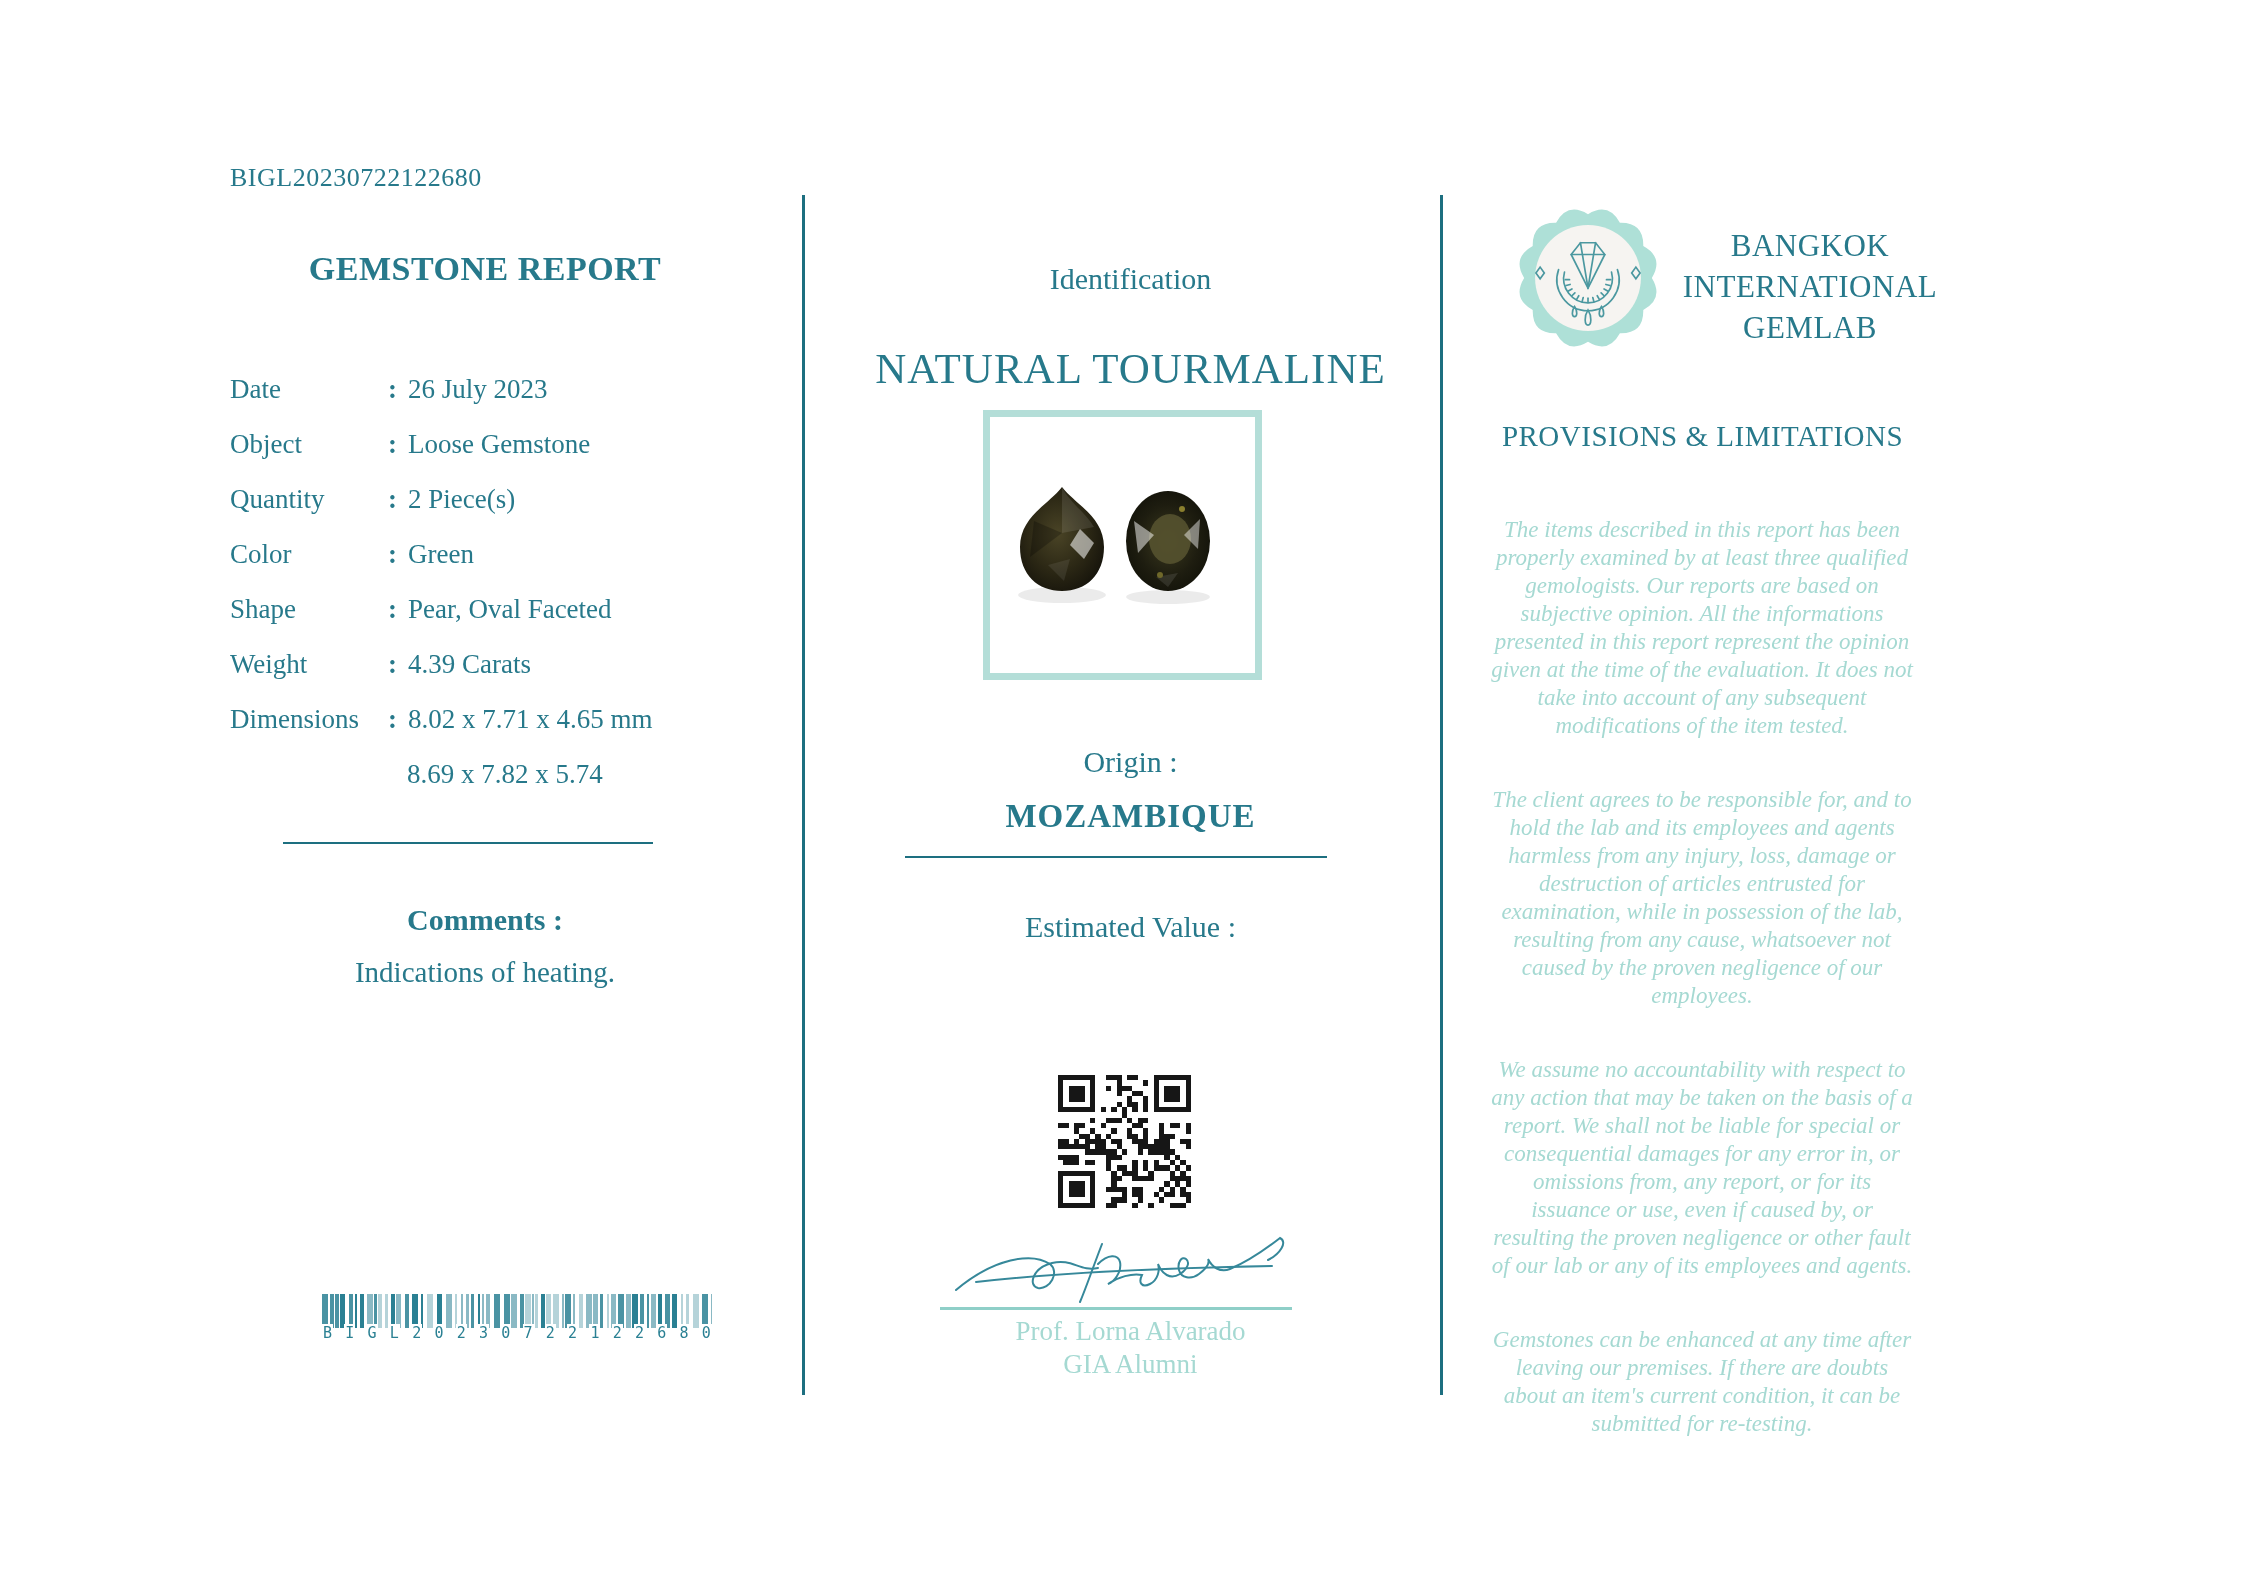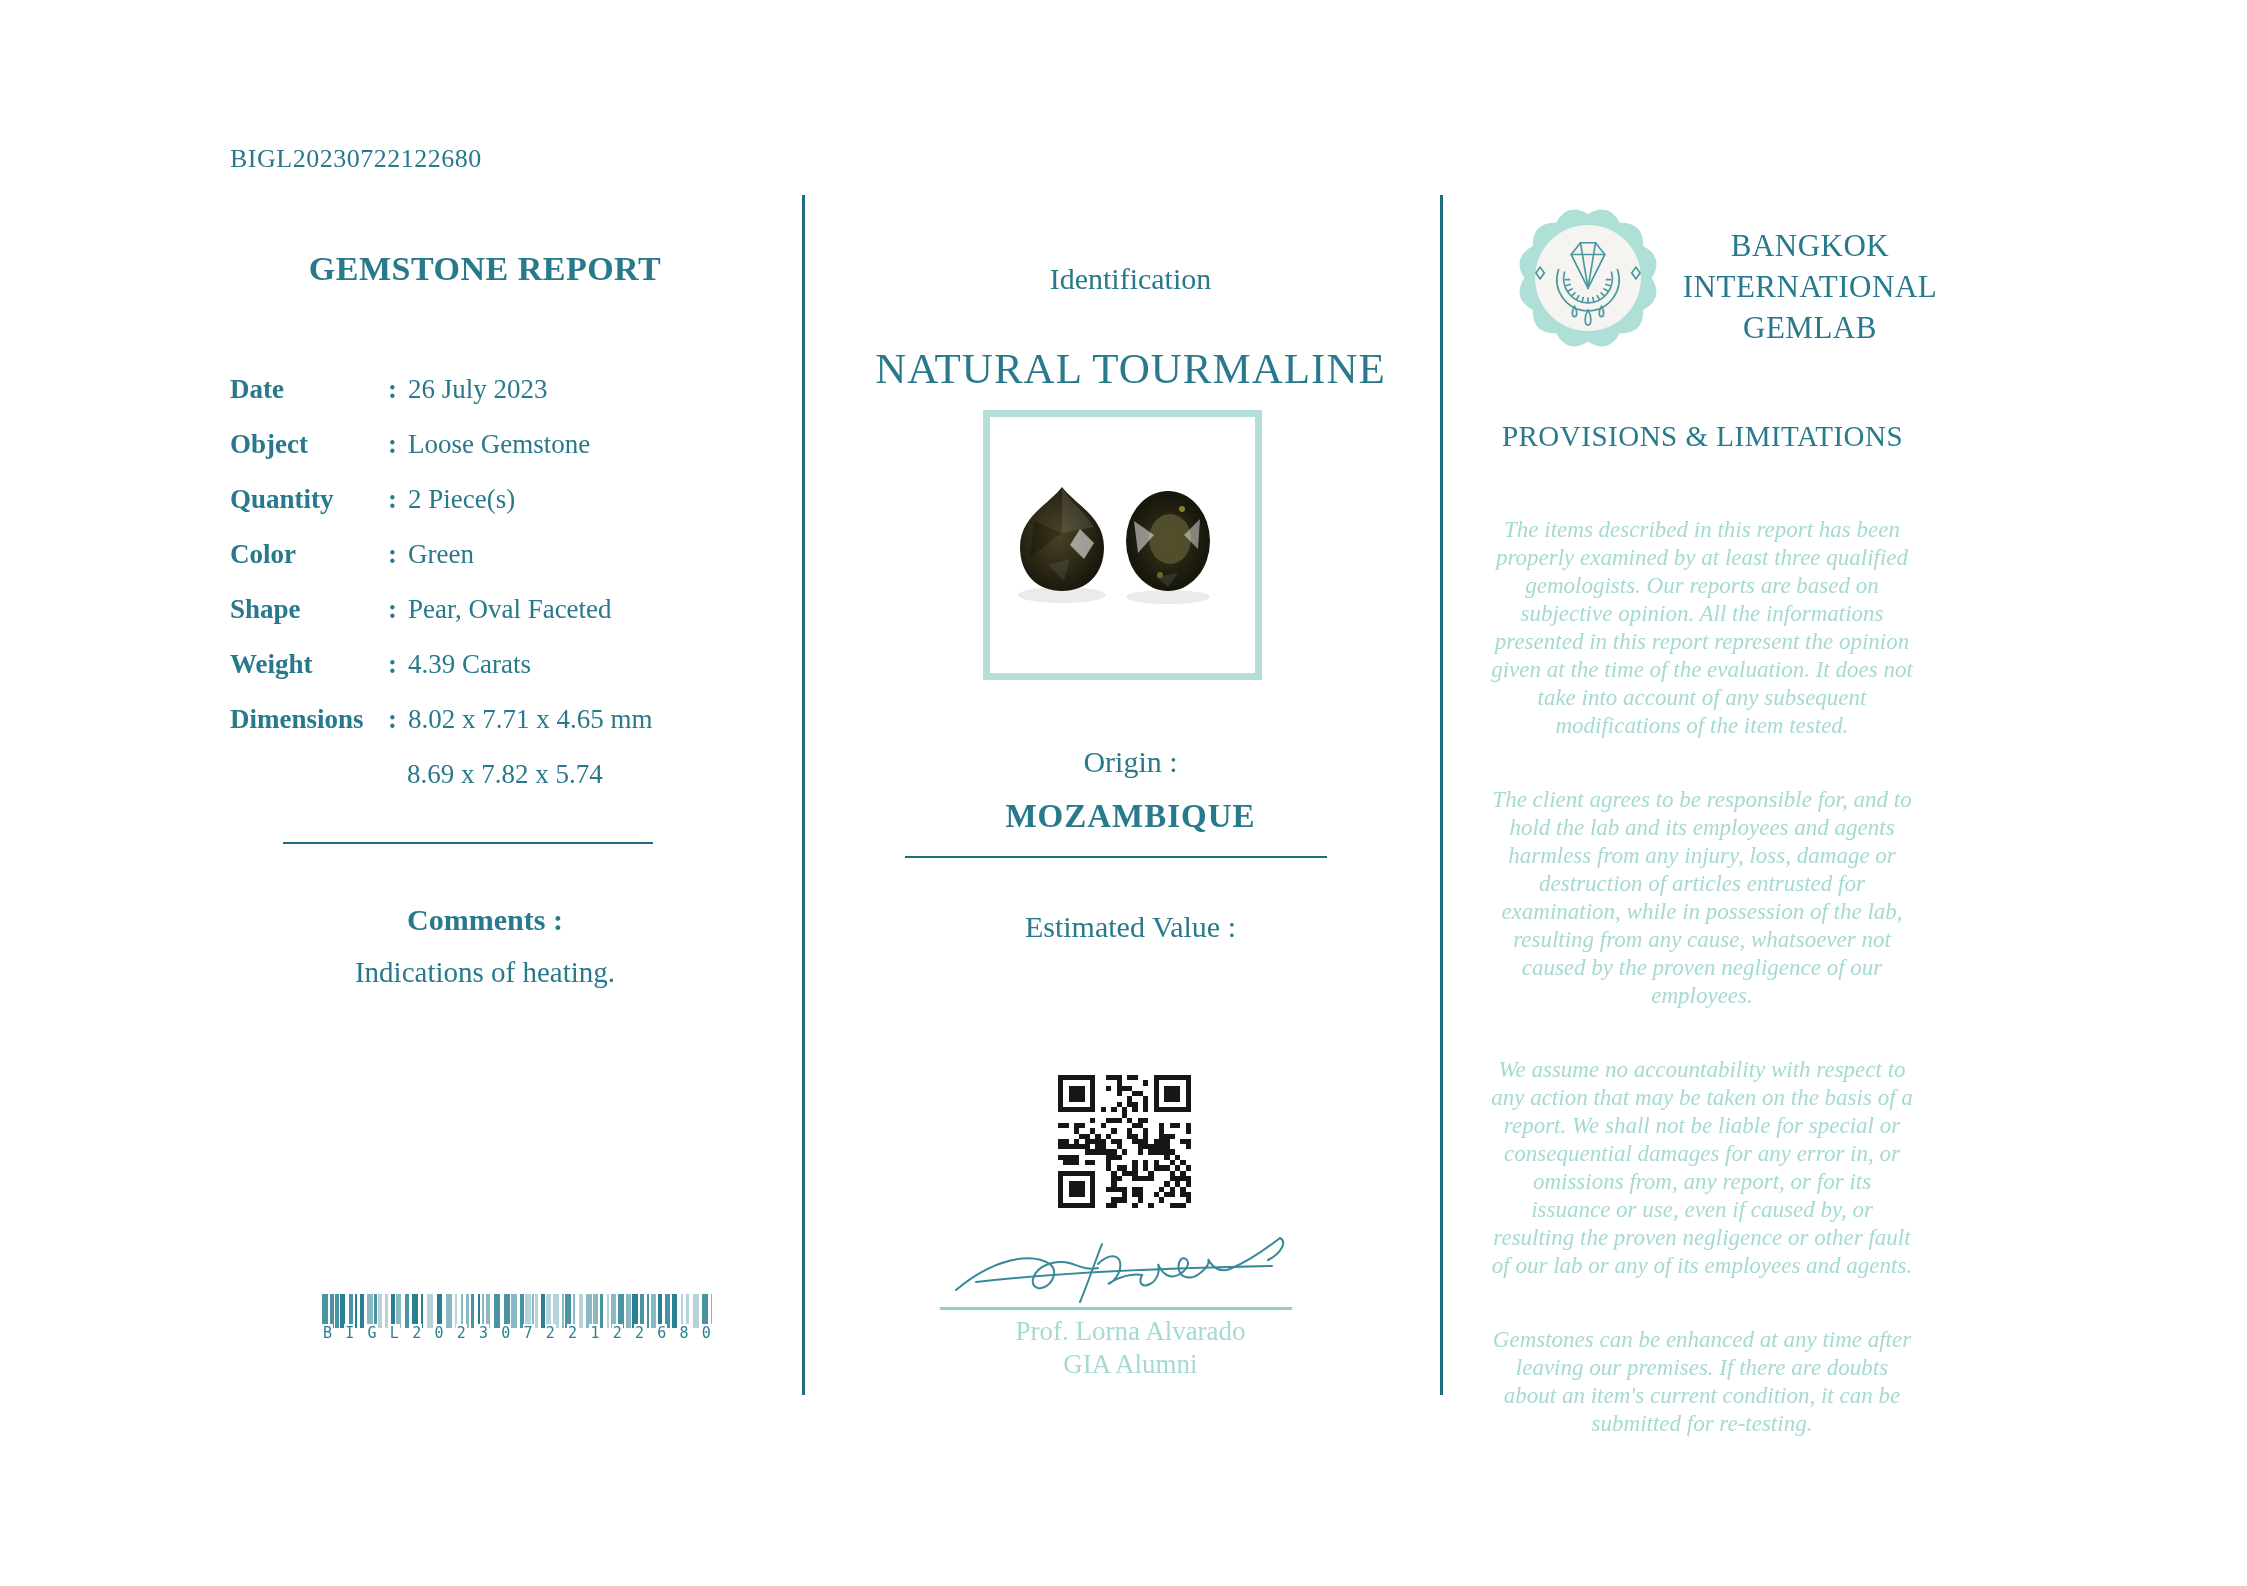--- a/index.html
+++ b/index.html
@@ -5,26 +5,26 @@
   html,body{margin:0;padding:0;background:#ffffff;}
   #page{
     position:relative;width:2247px;height:1586px;background:#ffffff;overflow:hidden;
     font-family:"Liberation Serif",serif;color:var(--teal,#27798b);
   }
   .abs{position:absolute;}
   .mint{color:var(--mint_text,#a5d9d2);}
   .center{text-align:center;}
 
   
-  .report-number{left:230px;top:144px;font-size:26px;letter-spacing:.5px;}
+  .report-number{left:230px;top:163px;font-size:26px;letter-spacing:.5px;}
   .left-col{left:230px;width:510px;}
   .report-title{top:250px;font-size:34px;font-weight:bold;letter-spacing:.5px;}
   .spec-table{left:230px;top:362px;width:510px;}
   .spec-row{display:flex;height:55px;align-items:center;font-size:27px;}
-  .spec-label{width:158px;font-weight:bold;}
+  .spec-label{width:158px;font-weight:normal;}
   .spec-colon{width:20px;font-weight:bold;}
   .spec-value{flex:1;}
   .dims-extra{left:407px;top:747px;height:55px;line-height:55px;font-size:27px;}
   .rule{background:var(--teal_line,#1d6f80);height:2px;}
   .comments-rule{left:283px;top:842px;width:370px;}
   .comments-label{top:903px;font-size:30px;font-weight:bold;}
   .comments-text{top:956px;font-size:29px;}
   .barcode{left:322px;top:1294px;width:390px;}
   .barcode svg{display:block;width:390px;height:34px;}
   .barcode-text{display:flex;justify-content:space-between;width:390px;margin-top:-4px;position:relative;}

